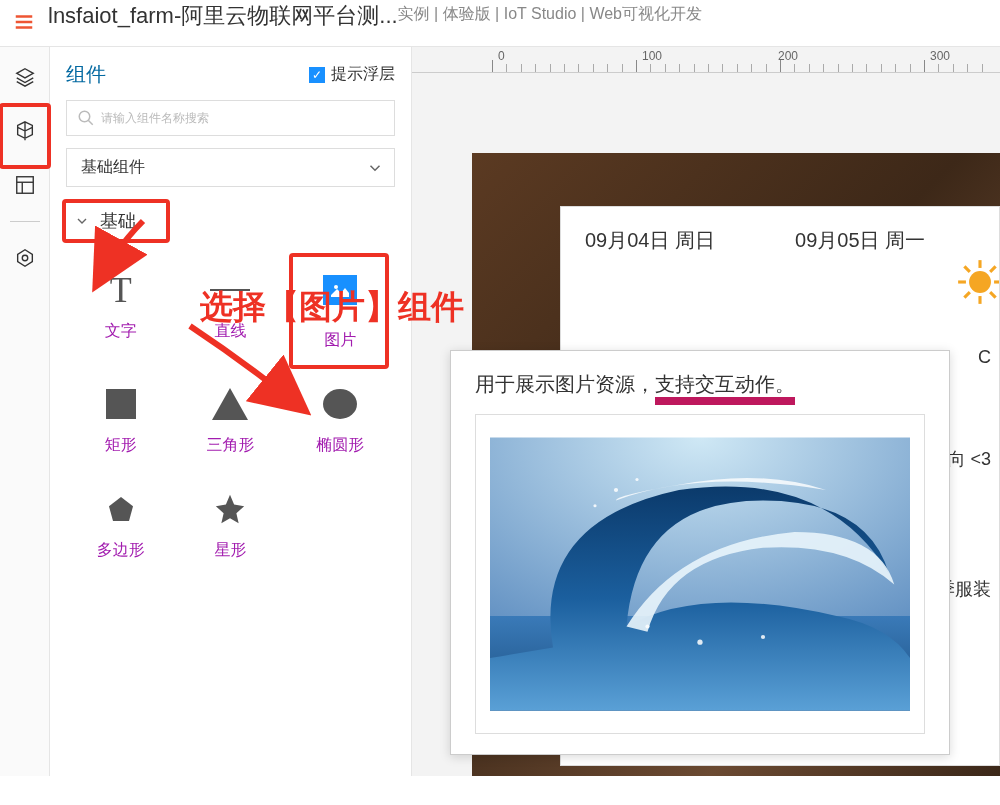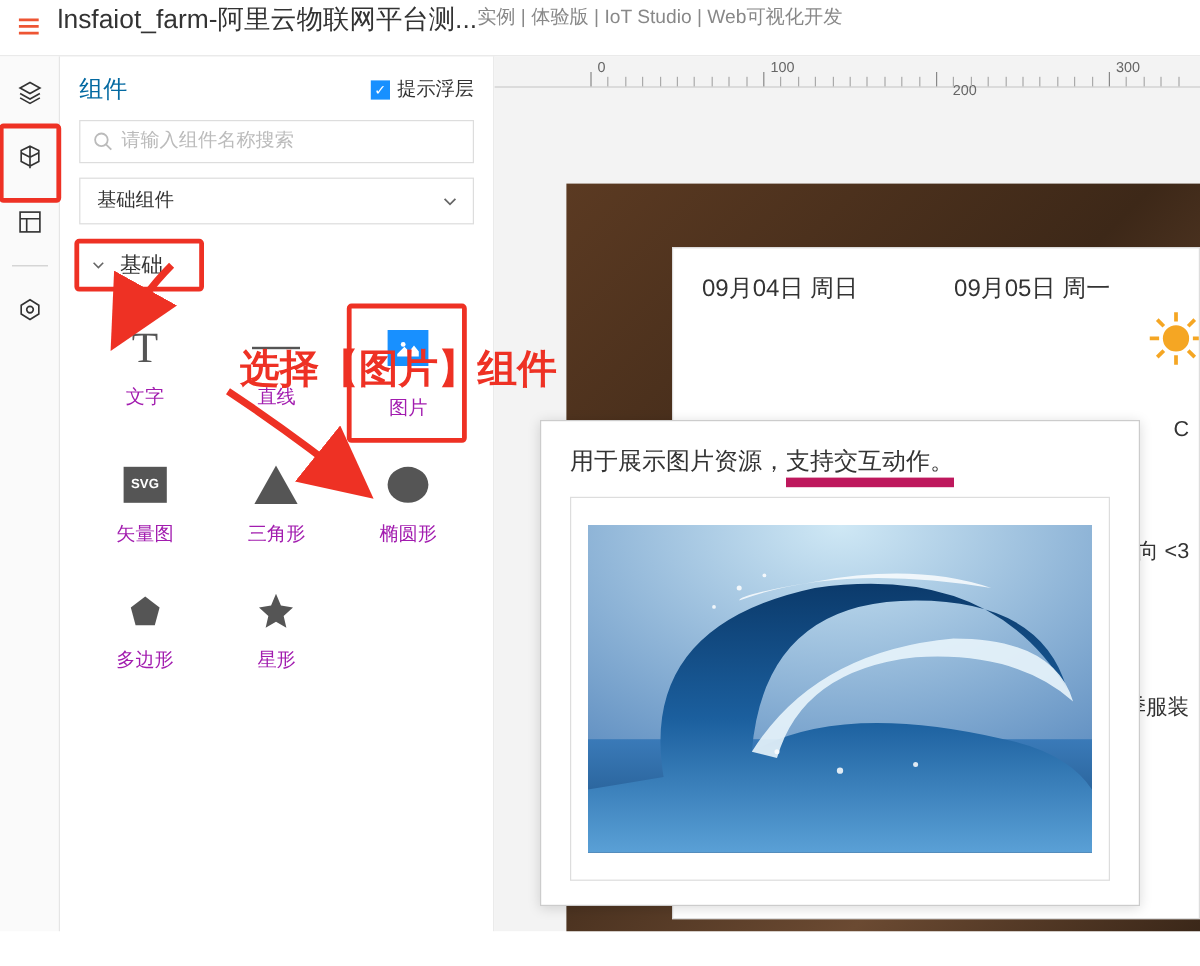--- a/index.html
+++ b/index.html
@@ -23,21 +23,21 @@
     .rail-highlight-box { position: absolute; border: 4px solid #ee3124; border-radius: 4px; }
 
     
     .panel { width: 362px; border-right: 1px solid #e5e5e5; padding: 14px 16px 0 16px; position: relative; }
     .panel-head { display: flex; justify-content: space-between; align-items: center; margin-bottom: 12px; }
     .panel-title { font-size: 20px; font-weight: 400; color: #0369a1; }
     .hint-toggle { display: flex; align-items: center; color: #333; font-size: 16px; gap: 6px; }
     .hint-toggle .chk { width: 16px; height: 16px; background: #1890ff; display: inline-flex; align-items: center; justify-content: center; color: #fff; font-size: 12px; }
     .search-box { display: flex; align-items: center; border: 1px solid #ddd; padding: 8px 10px; margin-bottom: 12px; }
     .search-box svg { width: 18px; height: 18px; margin-right: 6px; }
-    .search-box input { border: none; outline: none; font-size: 16px; color: #701a75; flex: 1; }
+    .search-box input { border: none; outline: none; font-size: 12px; color: #701a75; flex: 1; }
     .search-box input::placeholder { color: #bbb; }
     .dropdown { display: flex; align-items: center; justify-content: space-between; border: 1px solid #ddd; padding: 8px 10px 8px 14px; font-size: 16px; color: #333; margin-bottom: 14px; }
     .dropdown svg { width: 18px; height: 18px; }
     .collapse { display: inline-flex; align-items: center; gap: 10px; font-size: 18px; color: #333; padding: 8px 14px 8px 8px; position: relative; }
     .collapse svg { width: 16px; height: 16px; }
     .collapse-highlight { position: absolute; left: -4px; top: -2px; width: 108px; height: 44px; border: 4px solid #ee3124; border-radius: 4px; }
     .comp-grid { display: grid; grid-template-columns: repeat(3, 1fr); gap: 14px 0; margin-top: 20px; }
     .comp { display: flex; flex-direction: column; align-items: center; gap: 12px; padding: 10px 0; }
     .comp-icon { height: 38px; display: flex; align-items: center; justify-content: center; }
     .comp-label { font-size: 16px; color: #a21caf; }
@@ -172,23 +172,23 @@
                 <circle cx="7" cy="6" r="2" fill="#fff"></circle>
                 <path d="M2 14 L8 8 L12 12 L16 7 L20 12 L20 16 L2 16 Z" fill="#fff"></path>
               </svg>
             </div>
           </div>
         <div class="comp-label">图片</div>
         <div class="comp-highlight" style="left:4px; top:-8px; width:100px; height:116px;"></div>
       </div>
       <div class="comp">
         <div class="comp-icon">
-            <div class="shape-svg-badge">SVG</div>
-          </div>
-        <div class="comp-label">矢量图</div>
+            <div class="shape-rect"></div>
+          </div>
+        <div class="comp-label">矩形</div>
       </div>
       <div class="comp">
         <div class="comp-icon">
             <div class="shape-tri"></div>
           </div>
         <div class="comp-label">三角形</div>
       </div>
       <div class="comp">
         <div class="comp-icon">
             <div class="shape-ellipse"></div>
@@ -214,21 +214,21 @@
     </div>
   </div>
 
   <div class="canvas">
     <div class="ruler-h">
       <span class="tick-major" style="left:80px;"></span>
         <span class="tick-label" style="left:80px;">0</span>
       <span class="tick-major" style="left:224px;"></span>
         <span class="tick-label" style="left:224px;">100</span>
       <span class="tick-major" style="left:368px;"></span>
-        <span class="tick-label" style="left:376px;margin-top:19px;">200</span>
+        <span class="tick-label" style="left:360px;">200</span>
       <span class="tick-major" style="left:512px;"></span>
         <span class="tick-label" style="left:512px;">300</span>
 
       <span class="tick-minor" style="left:94px;"></span>
         <span class="tick-minor" style="left:109px;"></span>
         <span class="tick-minor" style="left:123px;"></span>
         <span class="tick-minor" style="left:138px;"></span>
         <span class="tick-minor" style="left:152px;"></span>
         <span class="tick-minor" style="left:166px;"></span>
         <span class="tick-minor" style="left:181px;"></span>

